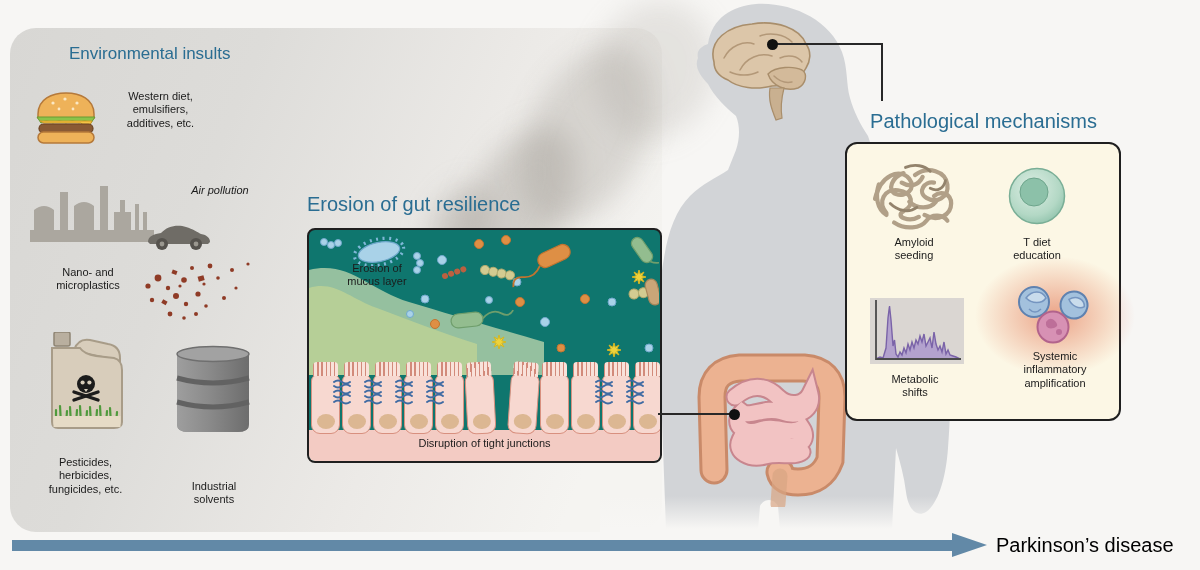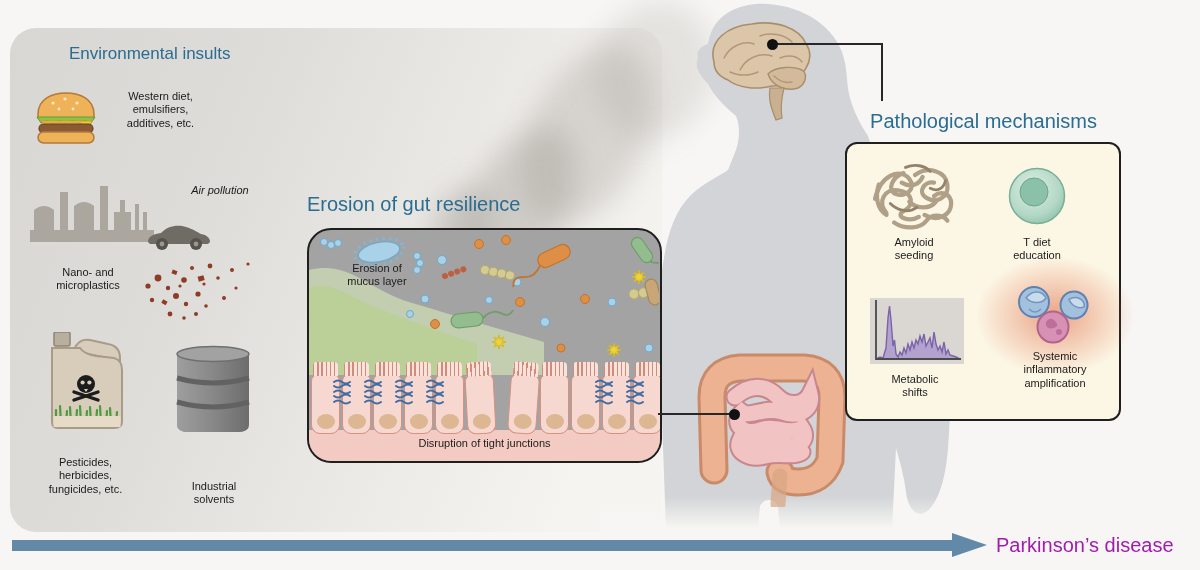--- a/index.html
+++ b/index.html
@@ -190,21 +190,21 @@
       </defs>
     <ellipse cx="39" cy="10" rx="36" ry="7.5" fill="#a2a2a2" stroke="#6f6f6f" stroke-width="1.5"></ellipse>
     <path d="M3 34 Q39 44 75 34" fill="none" stroke="#626262" stroke-width="5"></path>
     <path d="M3 58 Q39 68 75 58" fill="none" stroke="#626262" stroke-width="5"></path>
   </svg>
   <div class="abs lbl" style="left:168px;top:480px;width:92px;">Industrial
 solvents</div>
 
   <div class="abs title" style="left:307px;top:193px;width:356px;text-align:left;">Erosion of gut resilience</div>
 
-  <div class="abs panelbox" style="left:307px;top:228px;width:351px;height:231px;border-radius:24px;overflow:hidden;background:#a3a3a3;">
+  <div class="abs panelbox" style="left:307px;top:228px;width:351px;height:231px;border-radius:8px;overflow:hidden;background:#0f766e;">
 
     <svg class="abs" style="left:0;top:0;" width="350" height="145" viewBox="0 0 350 145">
       <path d="M0 40 C40 30 60 60 100 72 C140 84 180 96 235 112 L235 145 L0 145 Z" fill="#cfe0b4" opacity=".7"></path>
       <path d="M0 58 C25 50 40 68 68 78 C100 90 130 102 168 114 L168 145 L0 145 Z" fill="#b9d096" opacity=".9"></path>
     </svg>
     <svg class="abs" style="left:0;top:0;" width="350" height="135" viewBox="0 0 350 135">
       <g fill="#a9d2e8" stroke="#6fa8cc" stroke-width="1">
         <circle cx="15" cy="12" r="3.5"></circle>
           <circle cx="22" cy="15" r="3.5"></circle>
           <circle cx="29" cy="13" r="3.5"></circle>
@@ -439,15 +439,15 @@
       </g>
     </svg>
     <div class="abs lbl" style="left:148px;top:206px;width:120px;">Systemic
 inflammatory
 amplification</div>
   </div>
 
   <div class="abs" style="left:12px;top:540px;width:940px;height:11px;background:#6289a7;"></div>
   <div class="abs" style="left:952px;top:533px;width:0;height:0;border-left:35px solid #6289a7;
               border-top:12.5px solid transparent;border-bottom:12.5px solid transparent;"></div>
-  <div class="abs" style="left:996px;top:534px;font-size:20px;color:#a21caf;">Parkinson’s disease</div>
+  <div class="abs" style="left:996px;top:534px;font-size:20px;color:#000000;">Parkinson’s disease</div>
 
 </div>
 
 </body></html>

